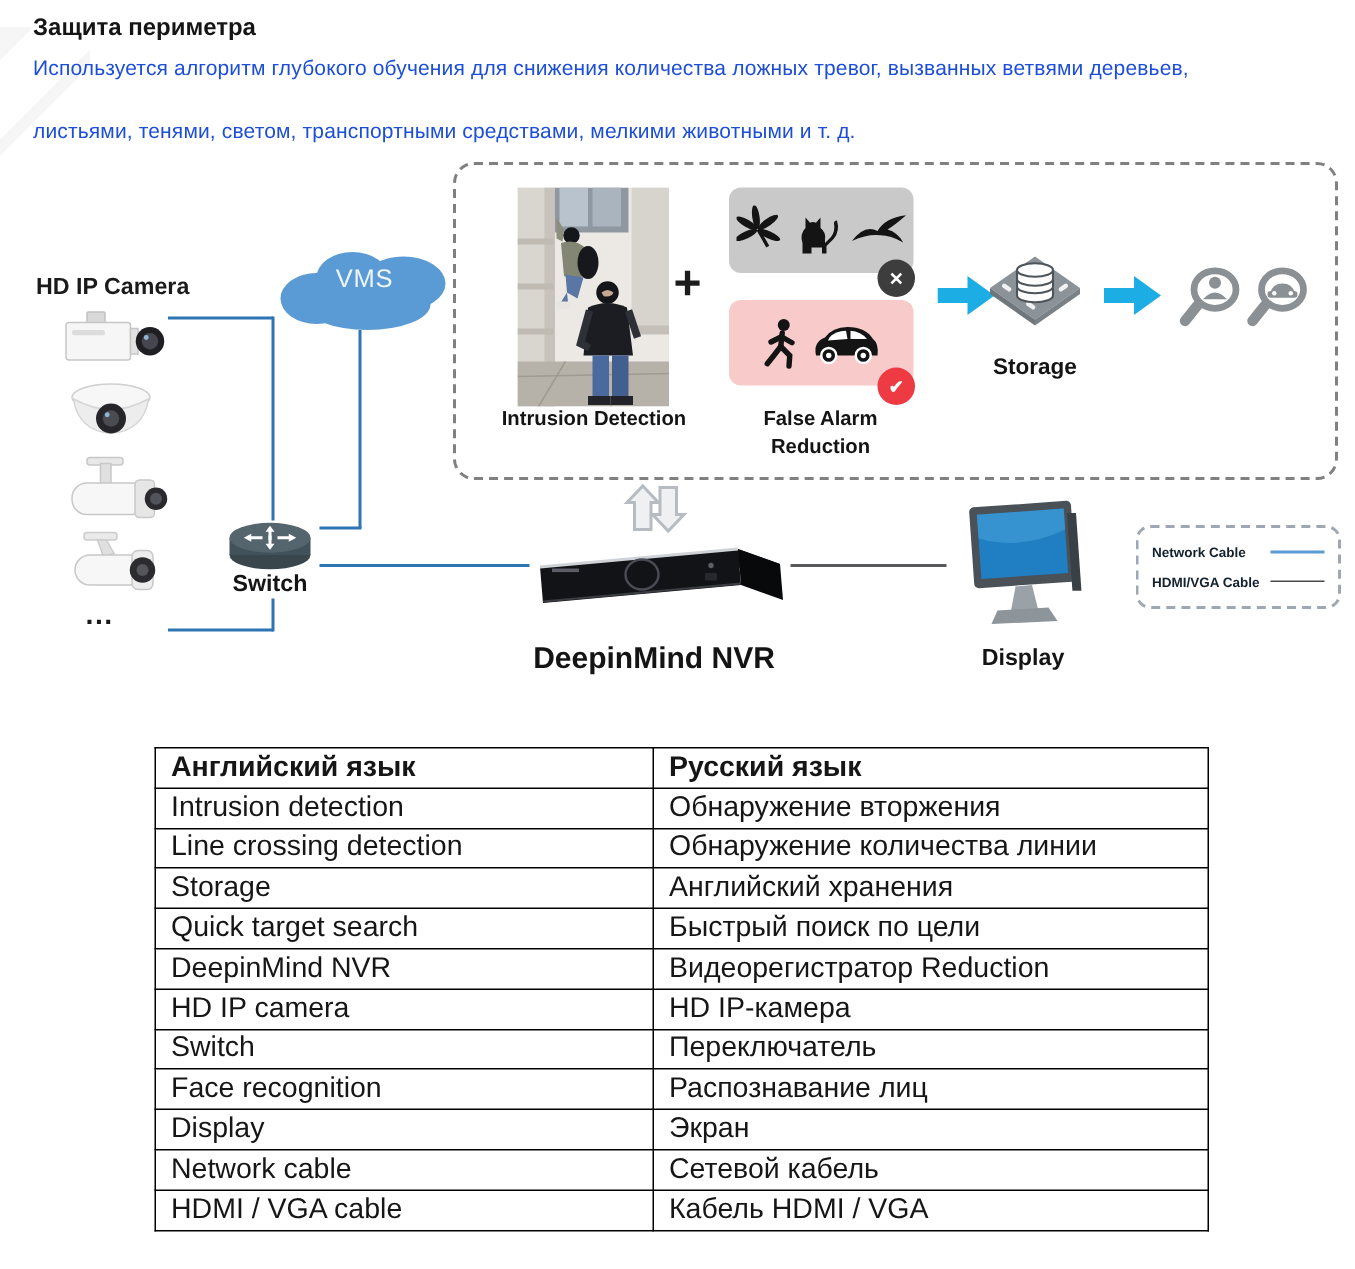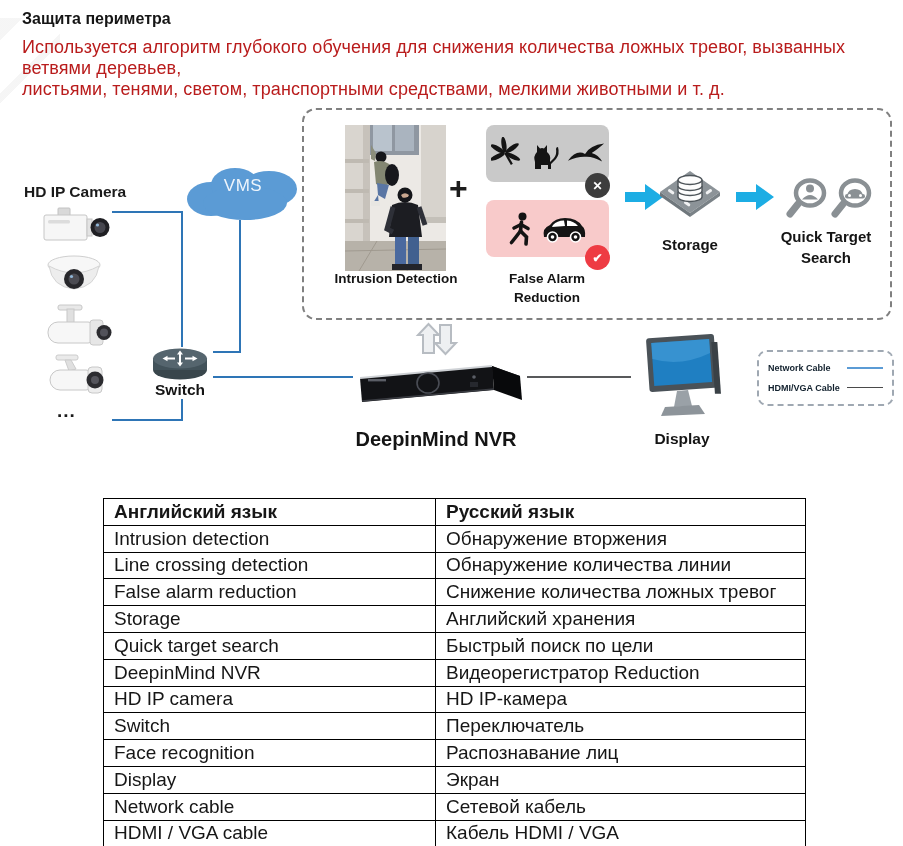--- a/index.html
+++ b/index.html
@@ -1,21 +1,21 @@
 <!DOCTYPE html>
 <html><head>
 <meta charset="utf-8">
 <style>
   html,body{margin:0;padding:0;background:#fff;}
   .page{position:relative;width:903px;height:846px;background:#fff;overflow:hidden;
         font-family:"Liberation Sans",sans-serif;color:#1a1a1a;margin-top:8px;}
   .abs{position:absolute;}
   
   .doc-title{left:22px;top:2px;font-size:16px;font-weight:700;color:#151515;}
-  .intro{left:22px;font-size:18px;color:#b91c1c;letter-spacing:.1px;}
+  .intro{left:22px;font-size:14px;color:#1d4ed8;letter-spacing:.1px;}
   .intro.l1{top:29px;} .intro.l2{top:71px;text-align:right;}
   .watermark{left:-30px;top:10px;width:90px;height:120px;opacity:.14;
              background:linear-gradient(135deg,#bbb 25%,transparent 25%,transparent 50%,#bbb 50%,#bbb 55%,transparent 55%);}
   
   .dashed-box{left:302px;top:100px;width:586px;height:208px;border:2px dashed #808080;border-radius:14px;}
   
   .lbl{font-weight:700;color:#141414;text-align:center;}
   .lbl-2line{line-height:19px;font-size:13.5px;}
   .lbl-hdip{left:24px;top:175px;font-size:15.5px;font-weight:700;}
   .lbl-intrusion{left:312px;top:261px;width:168px;}
@@ -264,24 +264,20 @@
     <path d="M17 23.5 Q25 14.5 33 23.5 Z" fill="#8a9094"></path>
   </svg>
   <svg class="abs" style="left:830px;top:168px" width="44" height="44" viewBox="0 0 44 44">
     <ellipse cx="25" cy="17" rx="14" ry="12.5" fill="none" stroke="#8a9094" stroke-width="4.5"></ellipse>
     <line x1="13" y1="28" x2="5" y2="38" stroke="#8a9094" stroke-width="7" stroke-linecap="round"></line>
     <path d="M17 19 Q18.5 13 25 13 Q31.5 13 33 19 Z" fill="#8a9094"></path>
     <rect x="15" y="18" width="20" height="4.5" rx="2.2" fill="#8a9094"></rect>
     <circle cx="19.5" cy="19.5" r="1.5" fill="#fff"></circle>
     <circle cx="30.5" cy="19.5" r="1.5" fill="#fff"></circle>
   </svg>
-  <div class="abs lbl lbl-qts">
-    <div>Quick Target</div>
-    <div>Search</div>
-  </div>
 
   <svg class="abs" style="left:415px;top:314px" width="44" height="34" viewBox="0 0 44 34">
     <g fill="#eef0f2" stroke="#b7bcc2" stroke-width="2">
       <path d="M9 31 L9 13 L4 13 L14.5 2 L25 13 L20 13 L20 31 Z" transform="translate(-1 0)"></path>
       <path d="M24 3 L24 21 L19 21 L29.5 32 L40 21 L35 21 L35 3 Z" transform="translate(1 0)"></path>
     </g>
   </svg>
 
   <svg class="abs" style="left:352px;top:346px" width="172" height="58" viewBox="0 0 172 58">
     <polygon points="8,24 140,12 168,22 38,34" fill="#2a2b2f"></polygon>
@@ -332,24 +328,20 @@
       </tr>
       <tr>
             <td>Intrusion detection</td>
             <td>Обнаружение вторжения</td>
           </tr>
       <tr>
             <td>Line crossing detection</td>
             <td>Обнаружение количества линии</td>
           </tr>
       <tr>
-            <td>False alarm reduction</td>
-            <td>Снижение количества ложных тревог</td>
-          </tr>
-      <tr>
             <td>Storage</td>
             <td>Английский хранения</td>
           </tr>
       <tr>
             <td>Quick target search</td>
             <td>Быстрый поиск по цели</td>
           </tr>
       <tr>
             <td>DeepinMind NVR</td>
             <td>Видеорегистратор Reduction</td>

